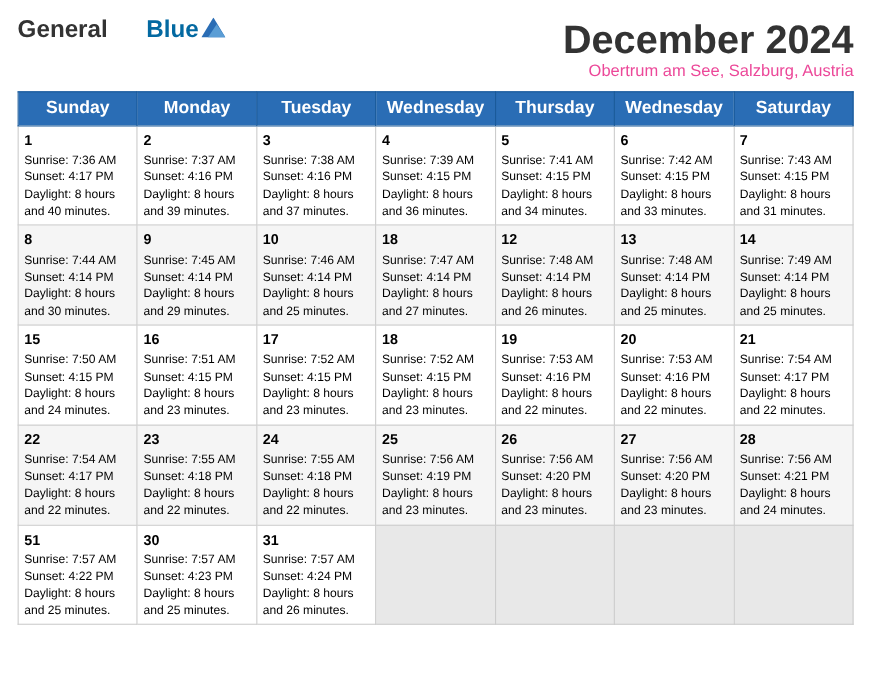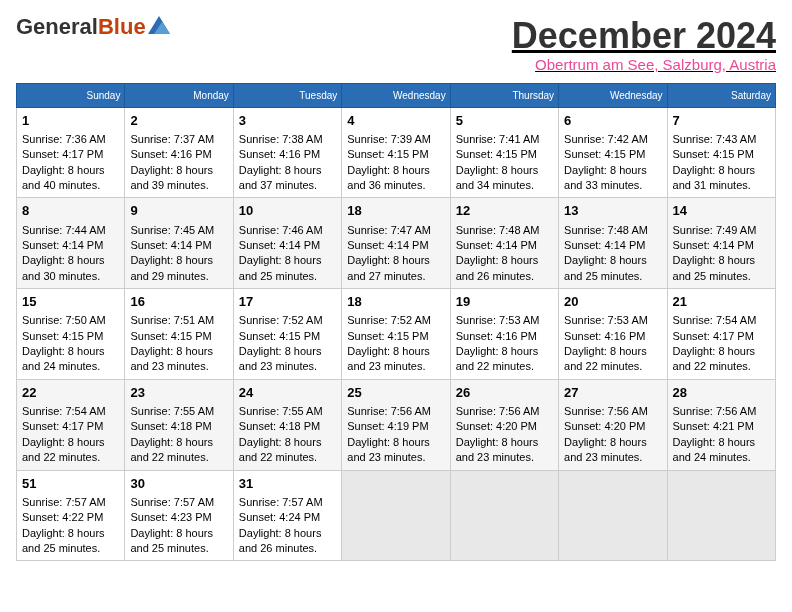--- a/index.html
+++ b/index.html
@@ -20,47 +20,46 @@
       display: flex;
       flex-direction: column;
       align-items: flex-start;
     }
     .logo-text {
       font-size: 22px;
       font-weight: bold;
       color: #333;
       line-height: 1;
     }
-    .logo-text span.blue { color: #c2410c; }
+    .logo-text span.blue { color: #0369a1; padding-left: 35px; }
     .title-block {
       text-align: right;
-      text-decoration: underline;
     }
     .month-title {
       font-size: 36px;
       font-weight: bold;
       color: #333;
       line-height: 1.1;
     }
     .location {
       font-size: 15px;
       color: #ec4899;
     }
     table {
       width: 100%;
       border-collapse: collapse;
       font-size: 11px;
     }
     thead th {
       background: #2a6db5;
       color: #fff;
-      font-size: 10px;
-      font-weight: normal;
+      font-size: 16px;
+      font-weight: bold;
       padding: 6px 4px;
-      text-align: right;
+      text-align: center;
       border: 1px solid #1a5a9a;
     }
     tbody td {
       vertical-align: top;
       padding: 4px 5px;
       border: 1px solid #ccc;
       width: 14.28%;
       min-height: 80px;
       background: #fff;
       line-height: 1.4;

